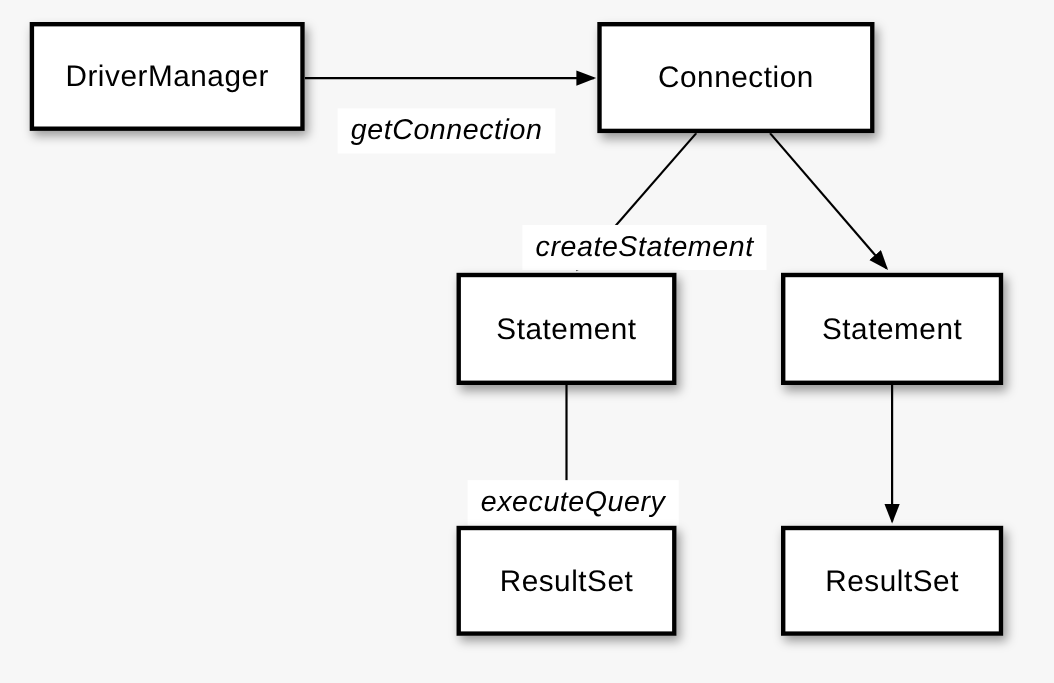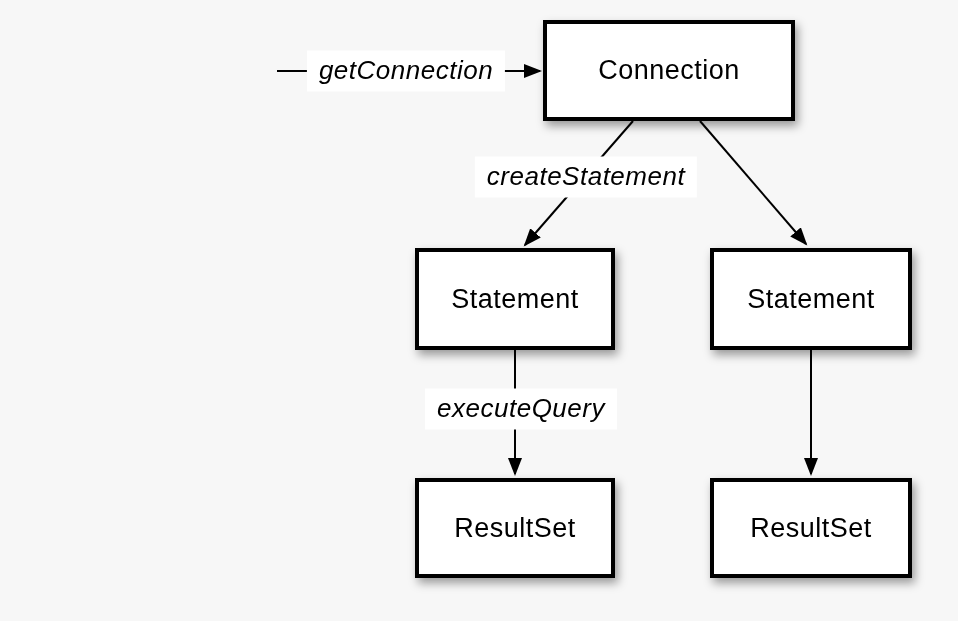--- a/index.html
+++ b/index.html
@@ -37,20 +37,21 @@
     position: absolute;
     transform: translate(-50%, -50%);
     background: var(--edge-label-background);
     color: var(--edge-label-text);
     font-style: italic;
     font-size: 26px;
     letter-spacing: 0.5px;
     padding: 4px 12px 6px 12px;
     white-space: nowrap;
     z-index: 2;
+    margin-top: 48px;
   }
   .node {
     position: absolute;
     box-sizing: border-box;
     background: var(--node-fill);
     border: 4px solid var(--node-border);
     color: var(--node-text);
     display: flex;
     align-items: center;
     justify-content: center;
@@ -86,20 +87,21 @@
     <line x1="515" y1="350" x2="515" y2="474" marker-end="url(#arrow)"></line>
     <line x1="811" y1="350" x2="811" y2="474" marker-end="url(#arrow)"></line>
   </svg>
 
   <div class="edge-label l-get-connection">getConnection</div>
 
   <div class="edge-label l-execute-query">executeQuery</div>
 
   <div class="edge-label l-create-statement">createStatement</div>
 
+  <div class="node n-driver-manager">DriverManager</div>
 
   <div class="node n-connection">Connection</div>
 
   <div class="node n-statement-left">Statement</div>
 
   <div class="node n-statement-right">Statement</div>
 
   <div class="node n-resultset-left">ResultSet</div>
 
   <div class="node n-resultset-right">ResultSet</div>

